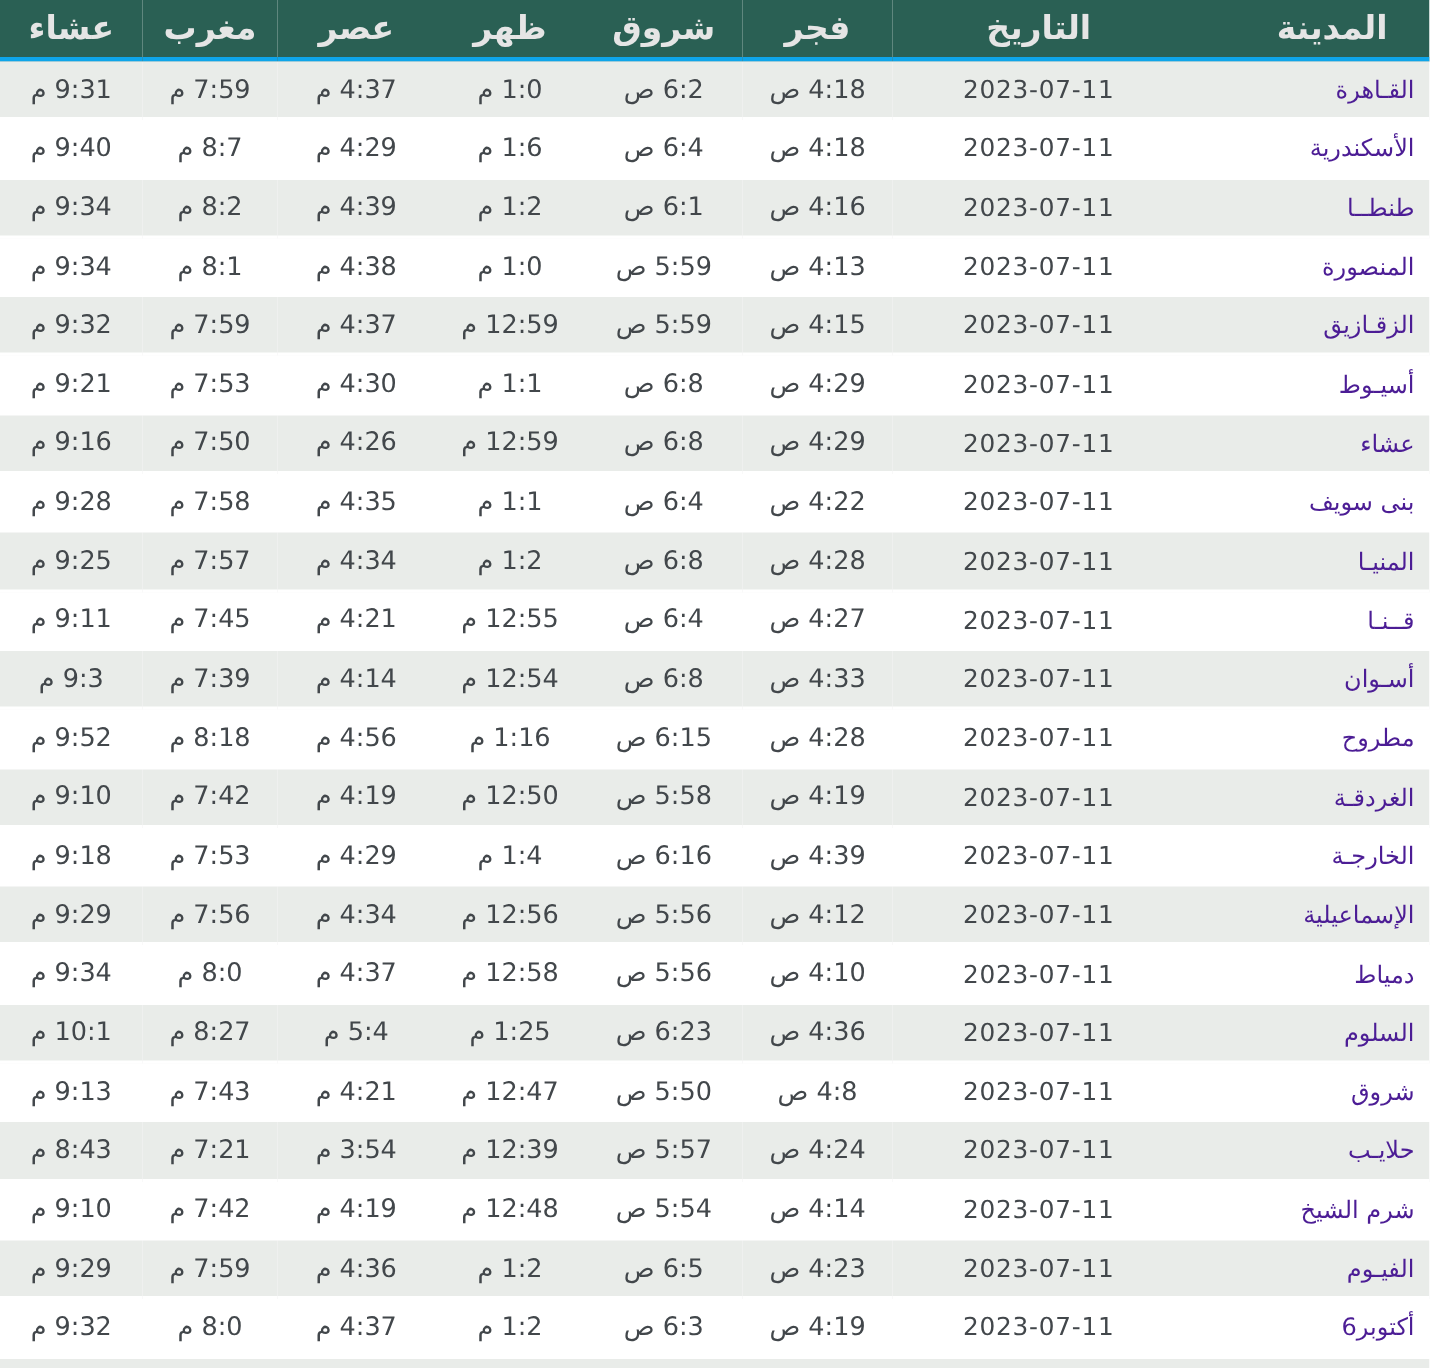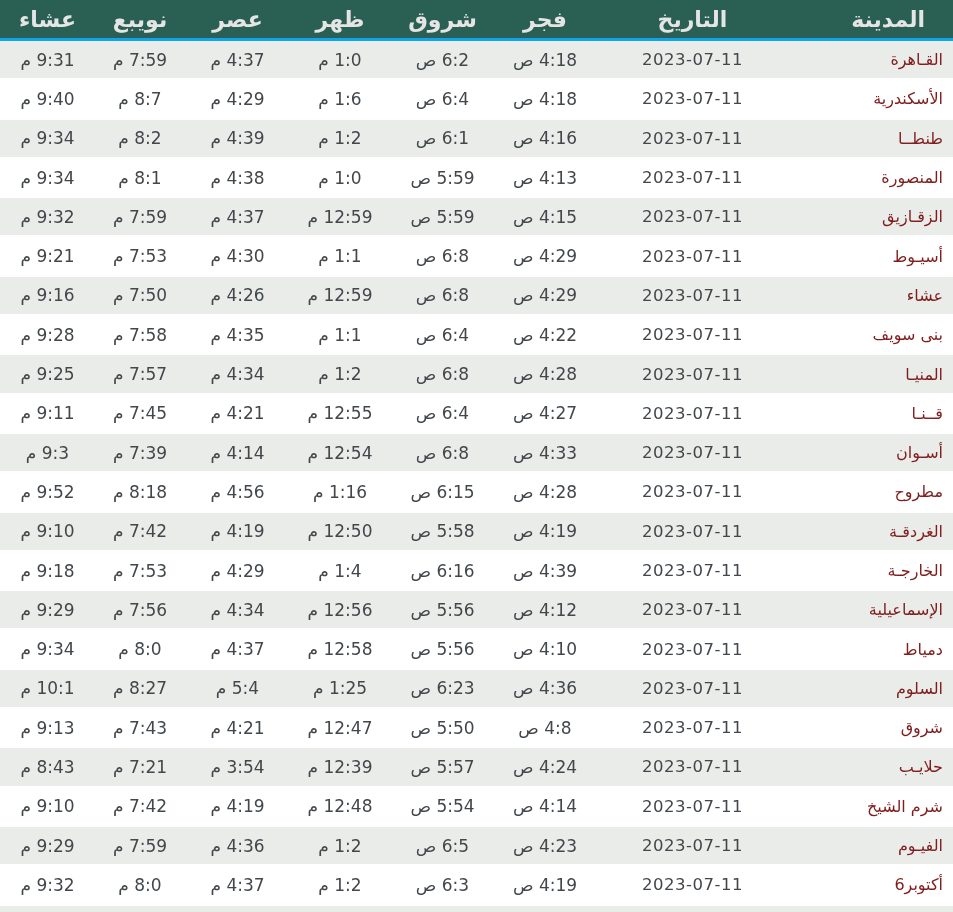--- a/index.html
+++ b/index.html
@@ -54,21 +54,21 @@
     padding: 0;
     white-space: nowrap;
     overflow: hidden;
   }
   tbody tr.odd td  { background: #e9ece9; }
   tbody tr.even td { background: #ffffff; }
   tbody td.city-cell {
     text-align: right;
     padding-right: 10px;
     font-size: 16px;
-    color: #7f1d1d;
+    color: #4c1d95;
   }
   tbody td.date-cell {
     font-size: 16.5px;
     letter-spacing: 0.5px;
     margin-top: 44px;
   }
   .partial-row {
     width: 953px;
     height: 7px;
     background: #e9ece9;
@@ -90,21 +90,21 @@
       <col class="c-isha">
     </colgroup>
     <thead>
       <tr>
         <th class="city-h">المدينة</th>
         <th>التاريخ</th>
         <th>فجر</th>
         <th>شروق</th>
         <th>ظهر</th>
         <th>عصر</th>
-        <th>نويبع</th>
+        <th>مغرب</th>
         <th>عشاء</th>
       </tr>
     </thead>
     <tbody>
         <tr class="odd">
           <td class="city-cell">القـاهرة</td>
           <td class="date-cell">2023-07-11</td>
           <td>4:18 ص</td>
           <td>6:2 ص</td>
           <td>1:0 م</td>

